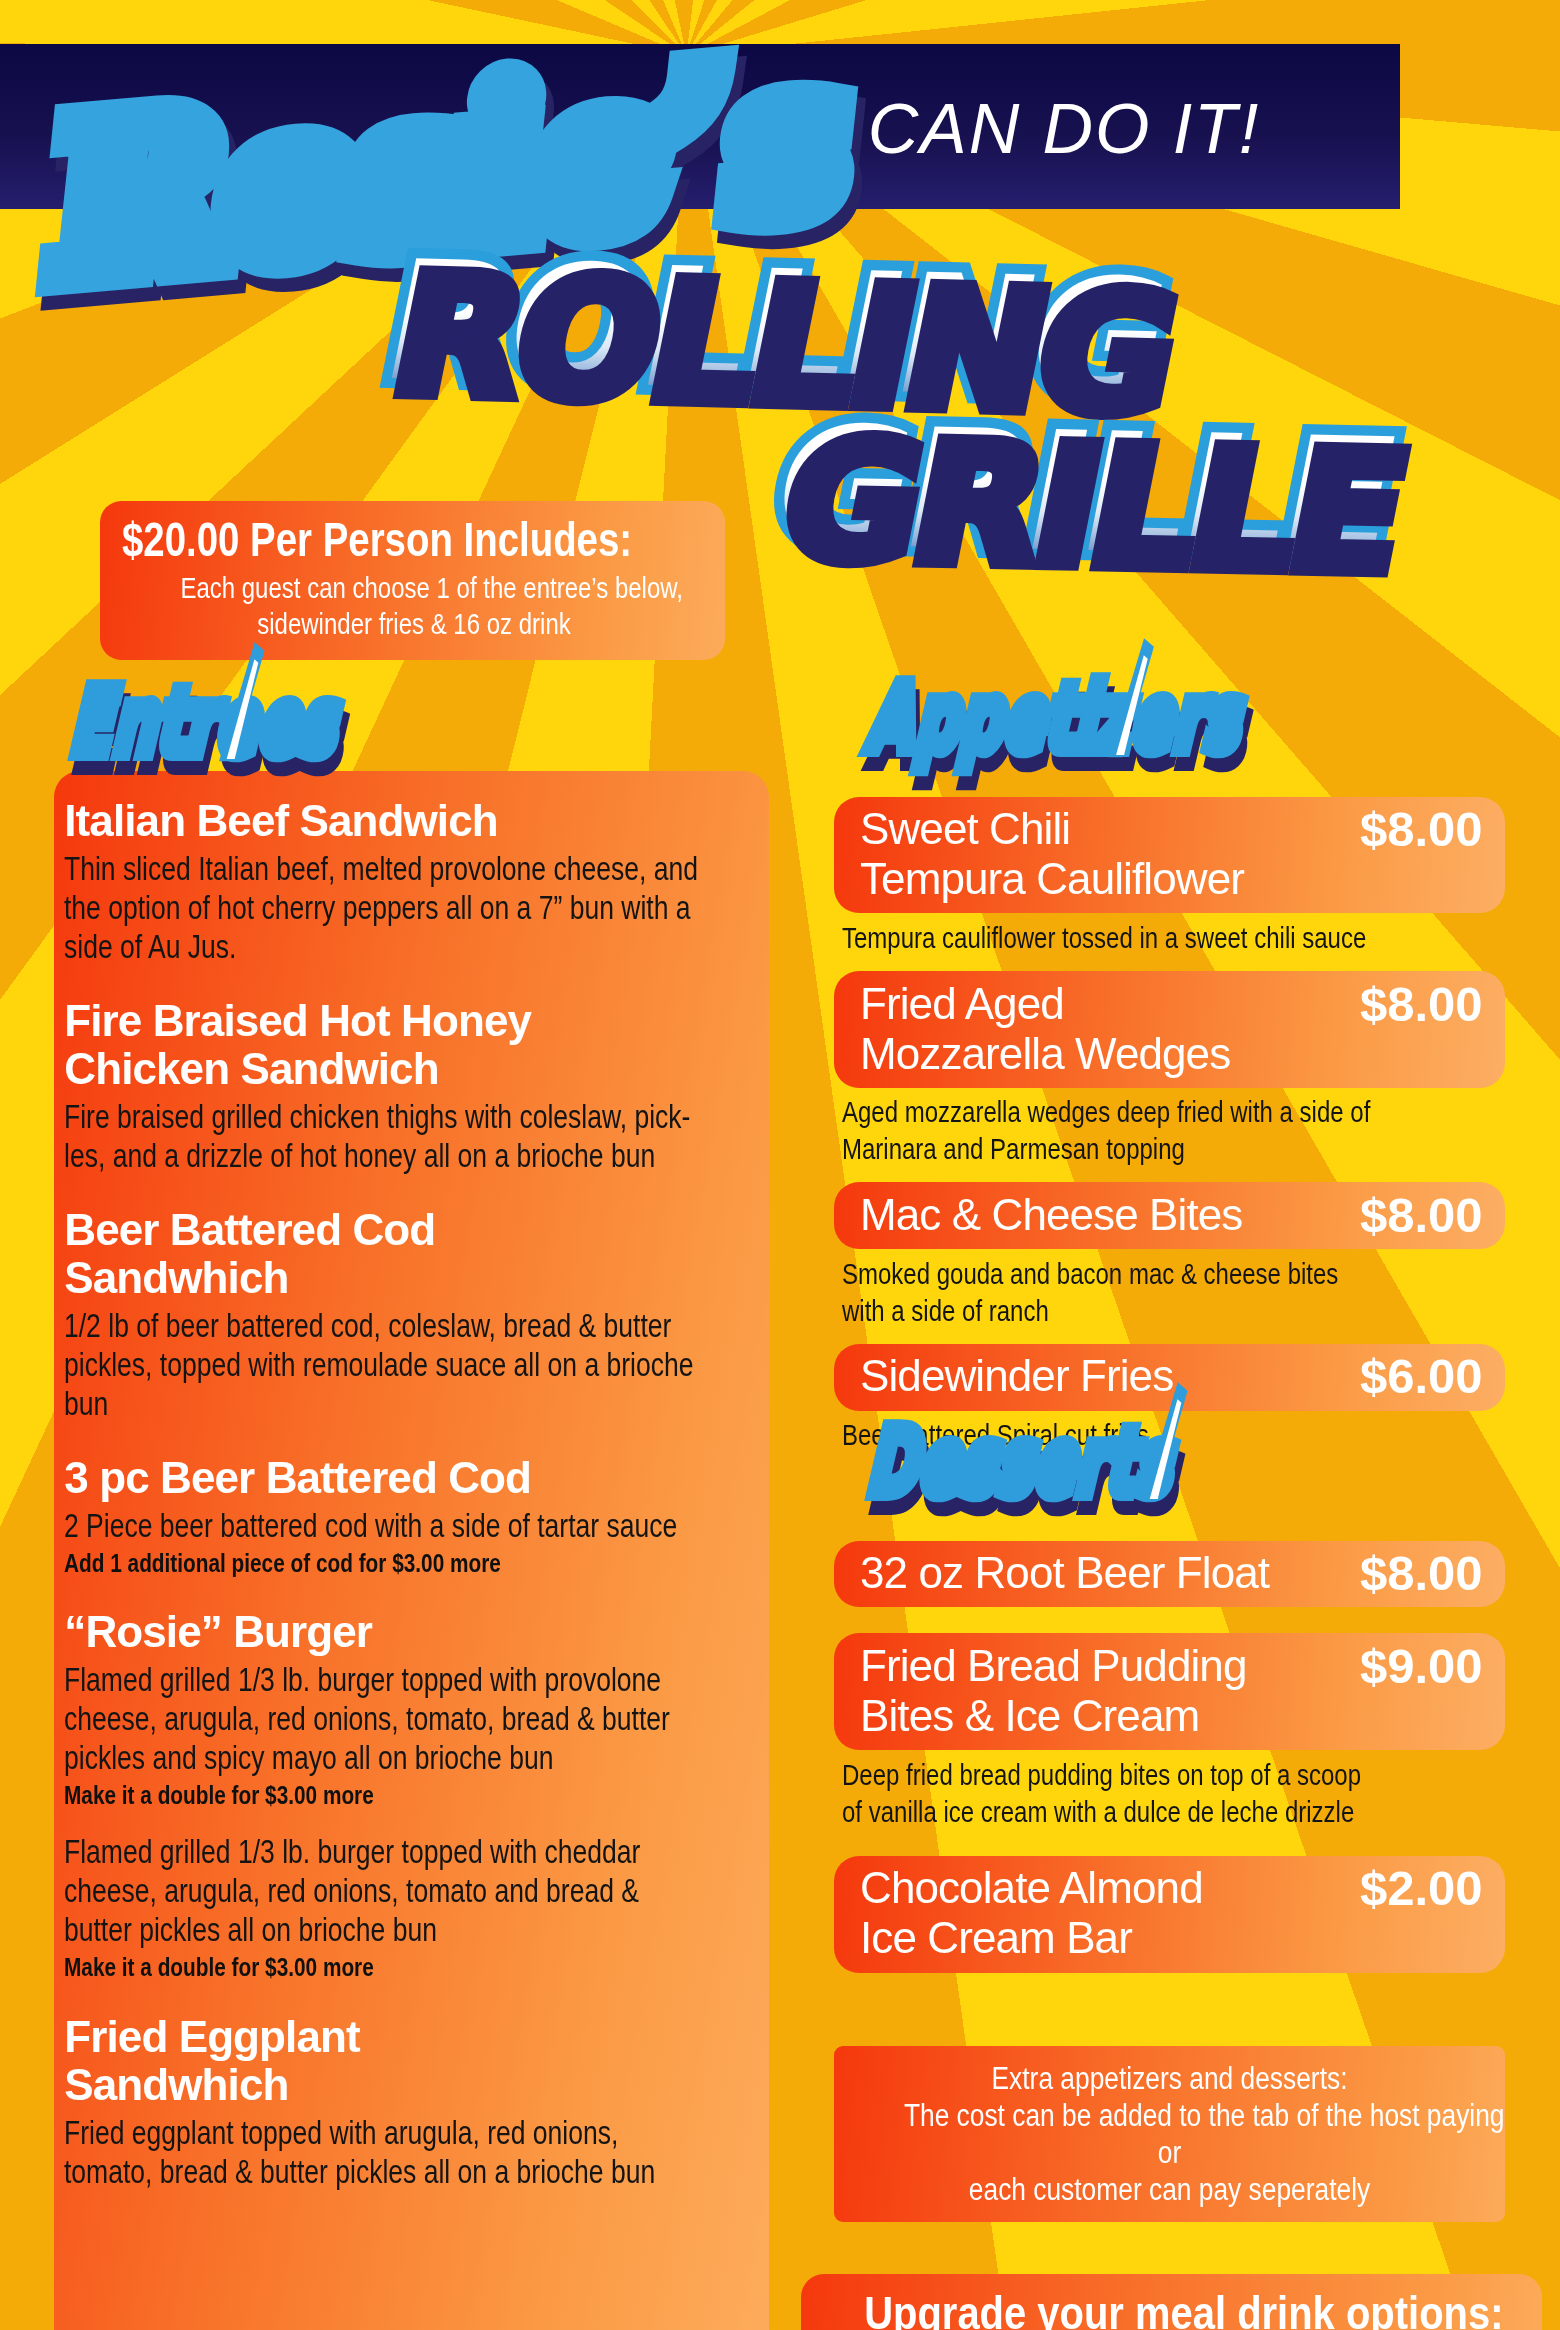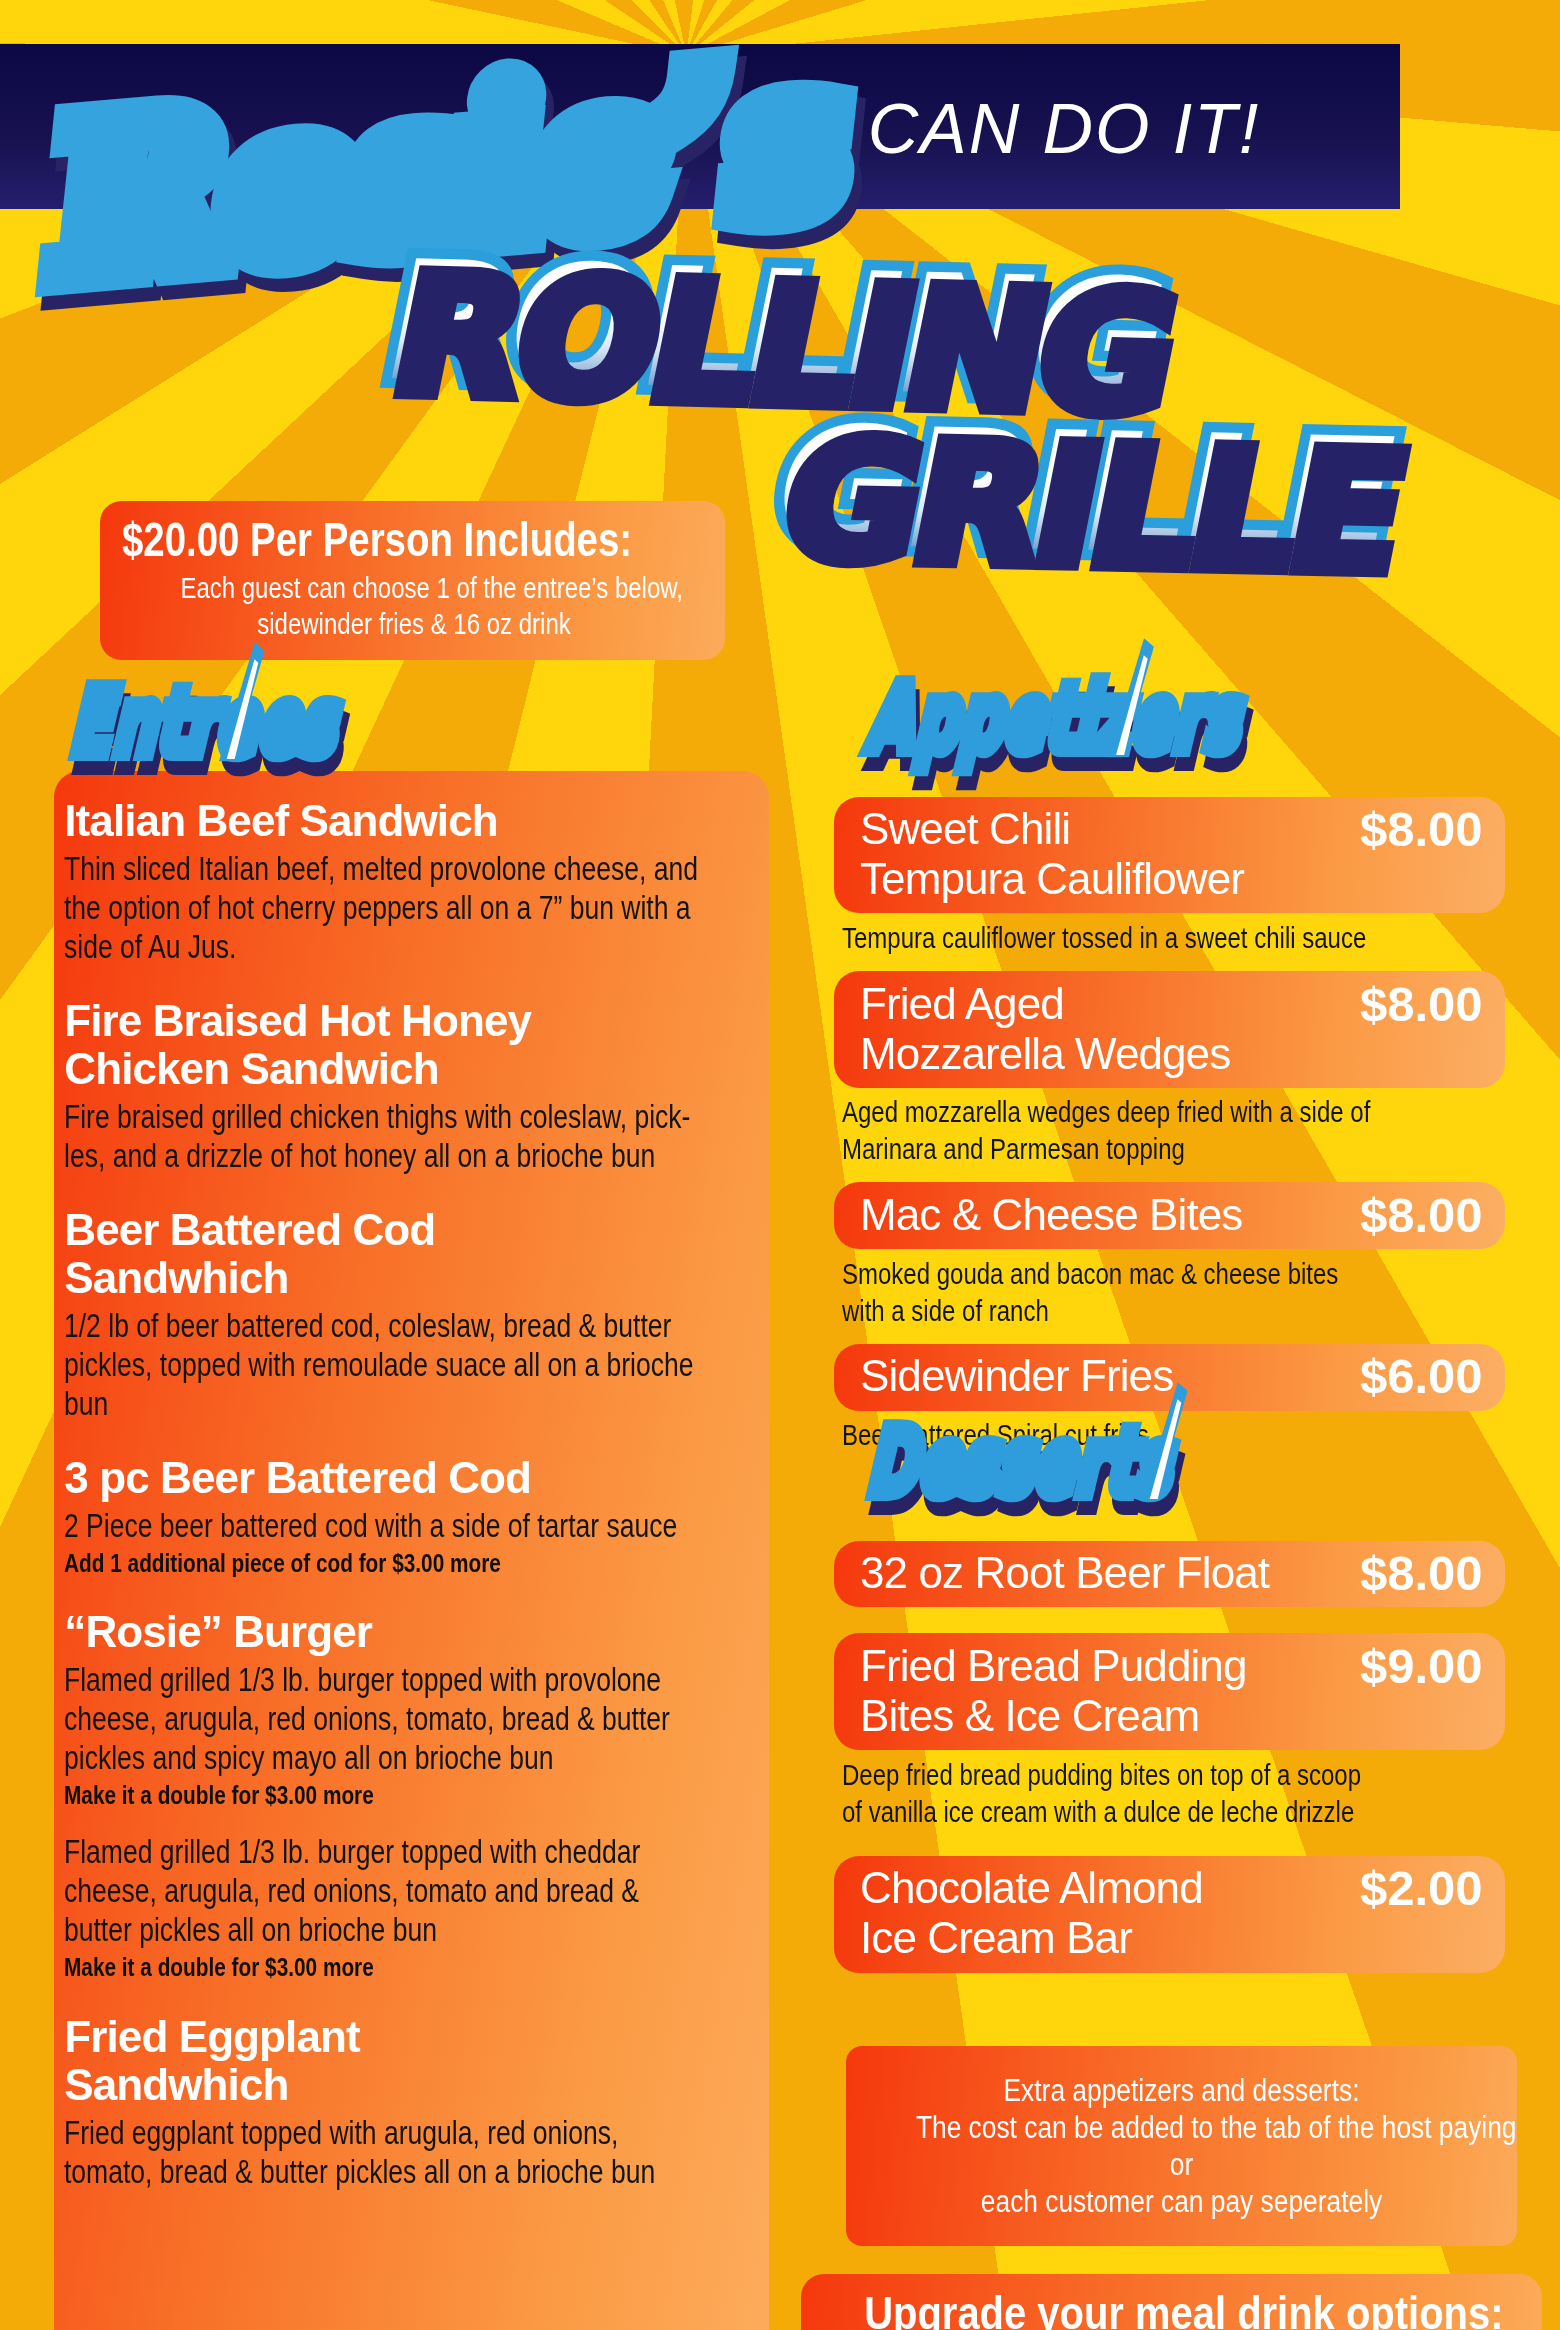--- a/index.html
+++ b/index.html
@@ -64,22 +64,22 @@
   .rgroup .cartoon{position:relative;margin-left:33px;margin-bottom:26px;}
   .a-item{margin-bottom:15px;}
   .a-box{display:flex;justify-content:space-between;align-items:flex-start;box-sizing:border-box;
     border-radius:25px;padding:7.5px 22.4px 9.3px 26px;
     background:linear-gradient(94deg,#f5380d 0%,#f8702a 42%,#fb9a45 75%,#fcae63 100%);}
   .a-name{color:#fff;font-weight:normal;font-size:44px;line-height:50px;letter-spacing:-0.9px;}
   .a-price{color:#fff;font-weight:bold;font-size:49px;line-height:50px;}
   .a-desc{color:#141414;font-size:30px;line-height:37px;margin:5.6px 0 0 7.5px;
     transform:scaleX(.8);transform-origin:0 0;}
   .note-box{position:absolute;left:834px;top:2046px;width:671px;box-sizing:border-box;z-index:10;
-    border-radius:16px;padding:26px 23px;color:#fff;text-align:center;font-size:31px;line-height:37px;
-    background:linear-gradient(96deg,#f5380d 0%,#f8702a 45%,#fb9a45 85%,#fcab5a 100%);margin-left:12px;}
+    border-radius:9px;padding:14px 23px;color:#fff;text-align:center;font-size:31px;line-height:37px;
+    background:linear-gradient(96deg,#f5380d 0%,#f8702a 45%,#fb9a45 85%,#fcab5a 100%);}
   .note-box .pre{transform:scaleX(.85);transform-origin:50% 0;}
   .drink-box{position:absolute;left:801px;top:2274px;width:741px;box-sizing:border-box;z-index:10;
     border-radius:23px;padding:13px 9.3px 20.5px 9.3px;color:#fff;text-align:center;
     background:linear-gradient(96deg,#f5380d 0%,#f8702a 45%,#fb9a45 85%,#fcab5a 100%);}
   .drink-title{font-weight:bold;font-size:47px;line-height:1.12;white-space:pre;
     transform:scaleX(.85);transform-origin:50% 0;}
 </style>
 </head>
 <body>
 

